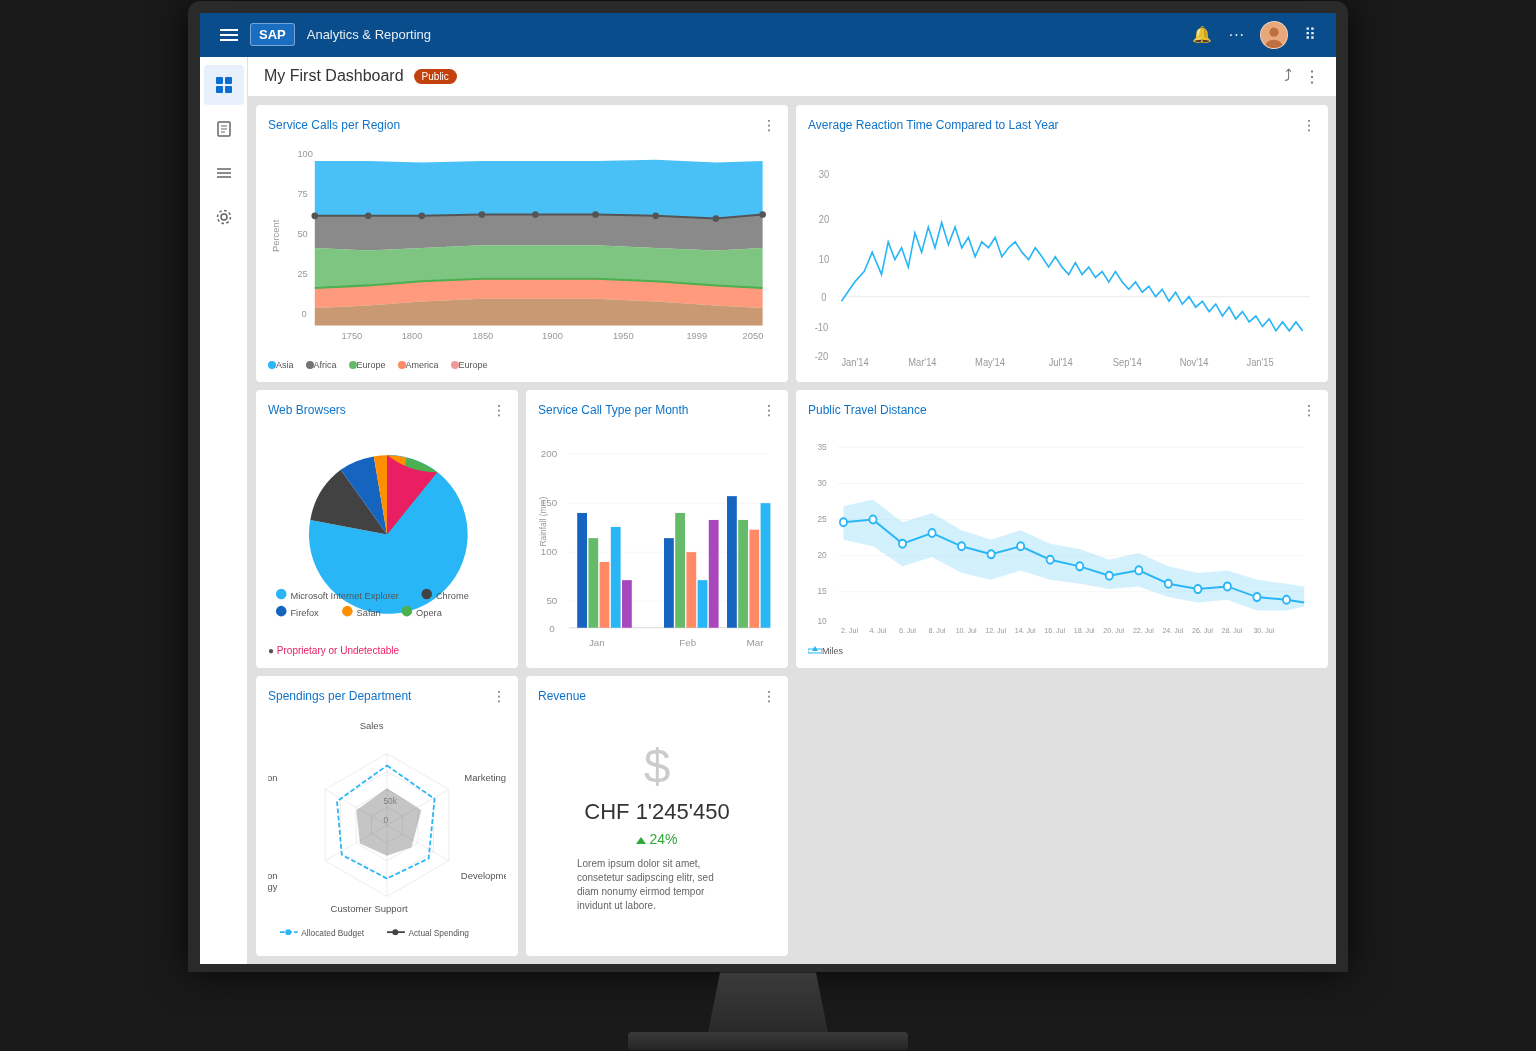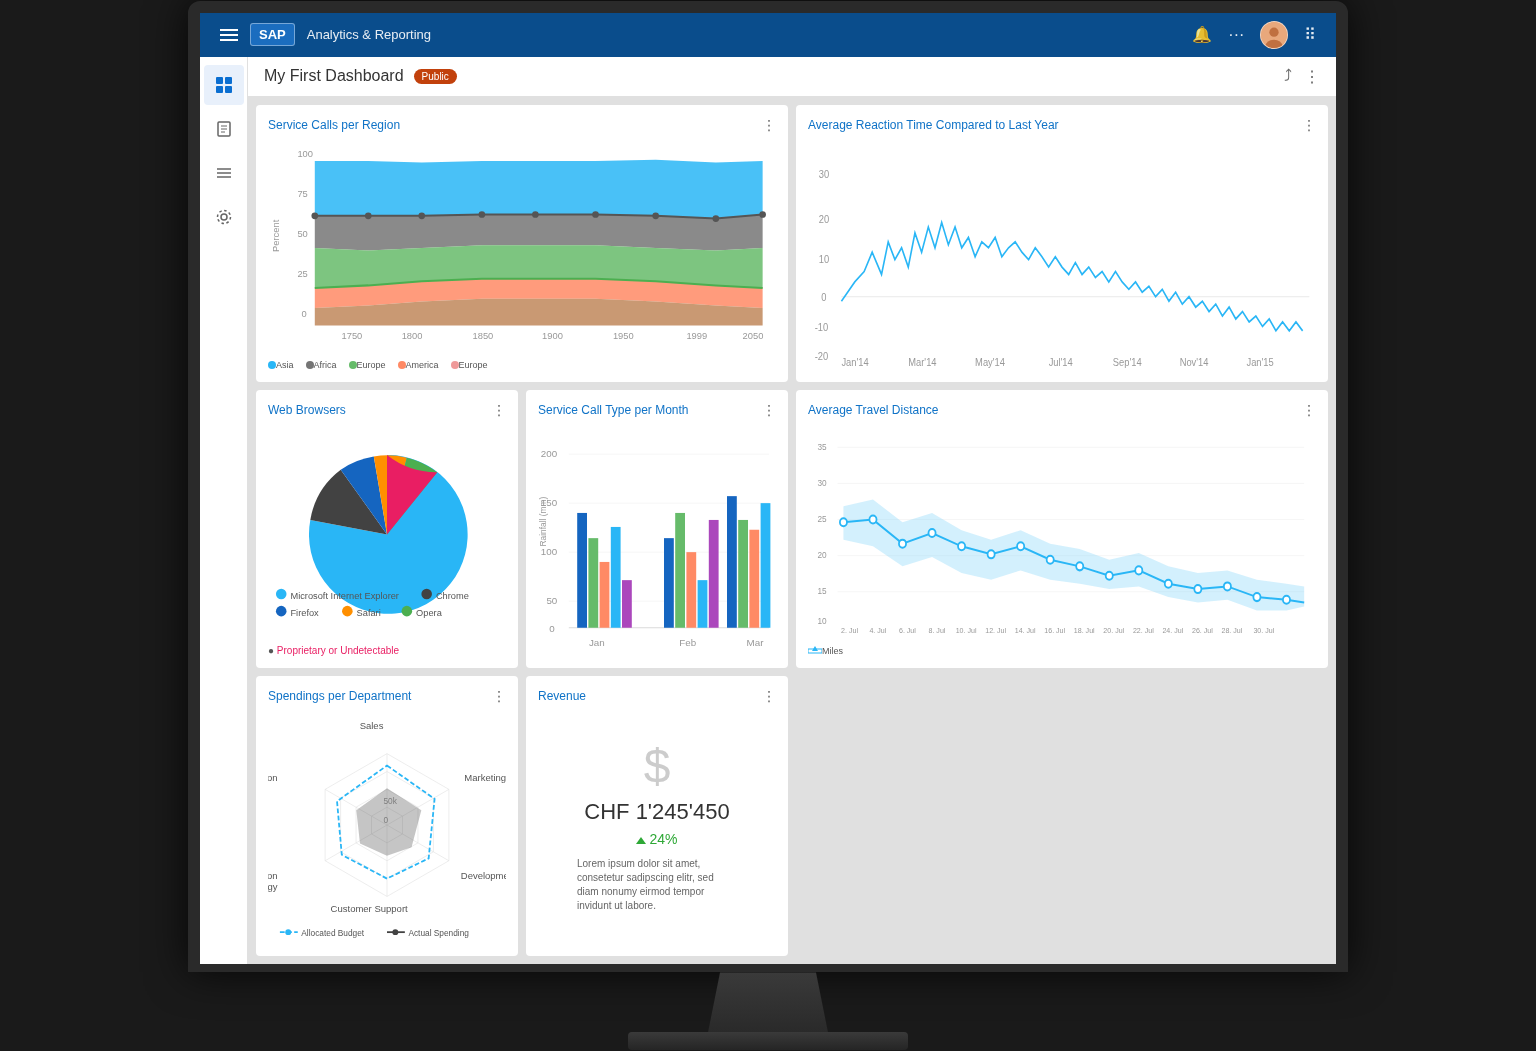--- a/index.html
+++ b/index.html
@@ -583,21 +583,21 @@
 
                 <text x="42" y="155" font-size="7" fill="#999" text-anchor="middle">Jan</text>
                 <text x="107" y="155" font-size="7" fill="#999" text-anchor="middle">Feb</text>
                 <text x="155" y="155" font-size="7" fill="#999" text-anchor="middle">Mar</text>
               </svg>
             </div>
           </div>
 
           <div class="chart-card wide">
             <div class="chart-header">
-              <div class="chart-title">Average Travel Distance</div>
+              <div class="chart-title">Public Travel Distance</div>
               <span class="chart-more">⋮</span>
             </div>
             <div class="chart-body">
               <svg class="chart-svg" viewBox="0 0 430 160" preserveAspectRatio="none">
 
                 <text x="8" y="18" font-size="7" fill="#999">35</text>
                 <text x="8" y="45" font-size="7" fill="#999">30</text>
                 <text x="8" y="72" font-size="7" fill="#999">25</text>
                 <text x="8" y="99" font-size="7" fill="#999">20</text>
                 <text x="8" y="126" font-size="7" fill="#999">15</text>

